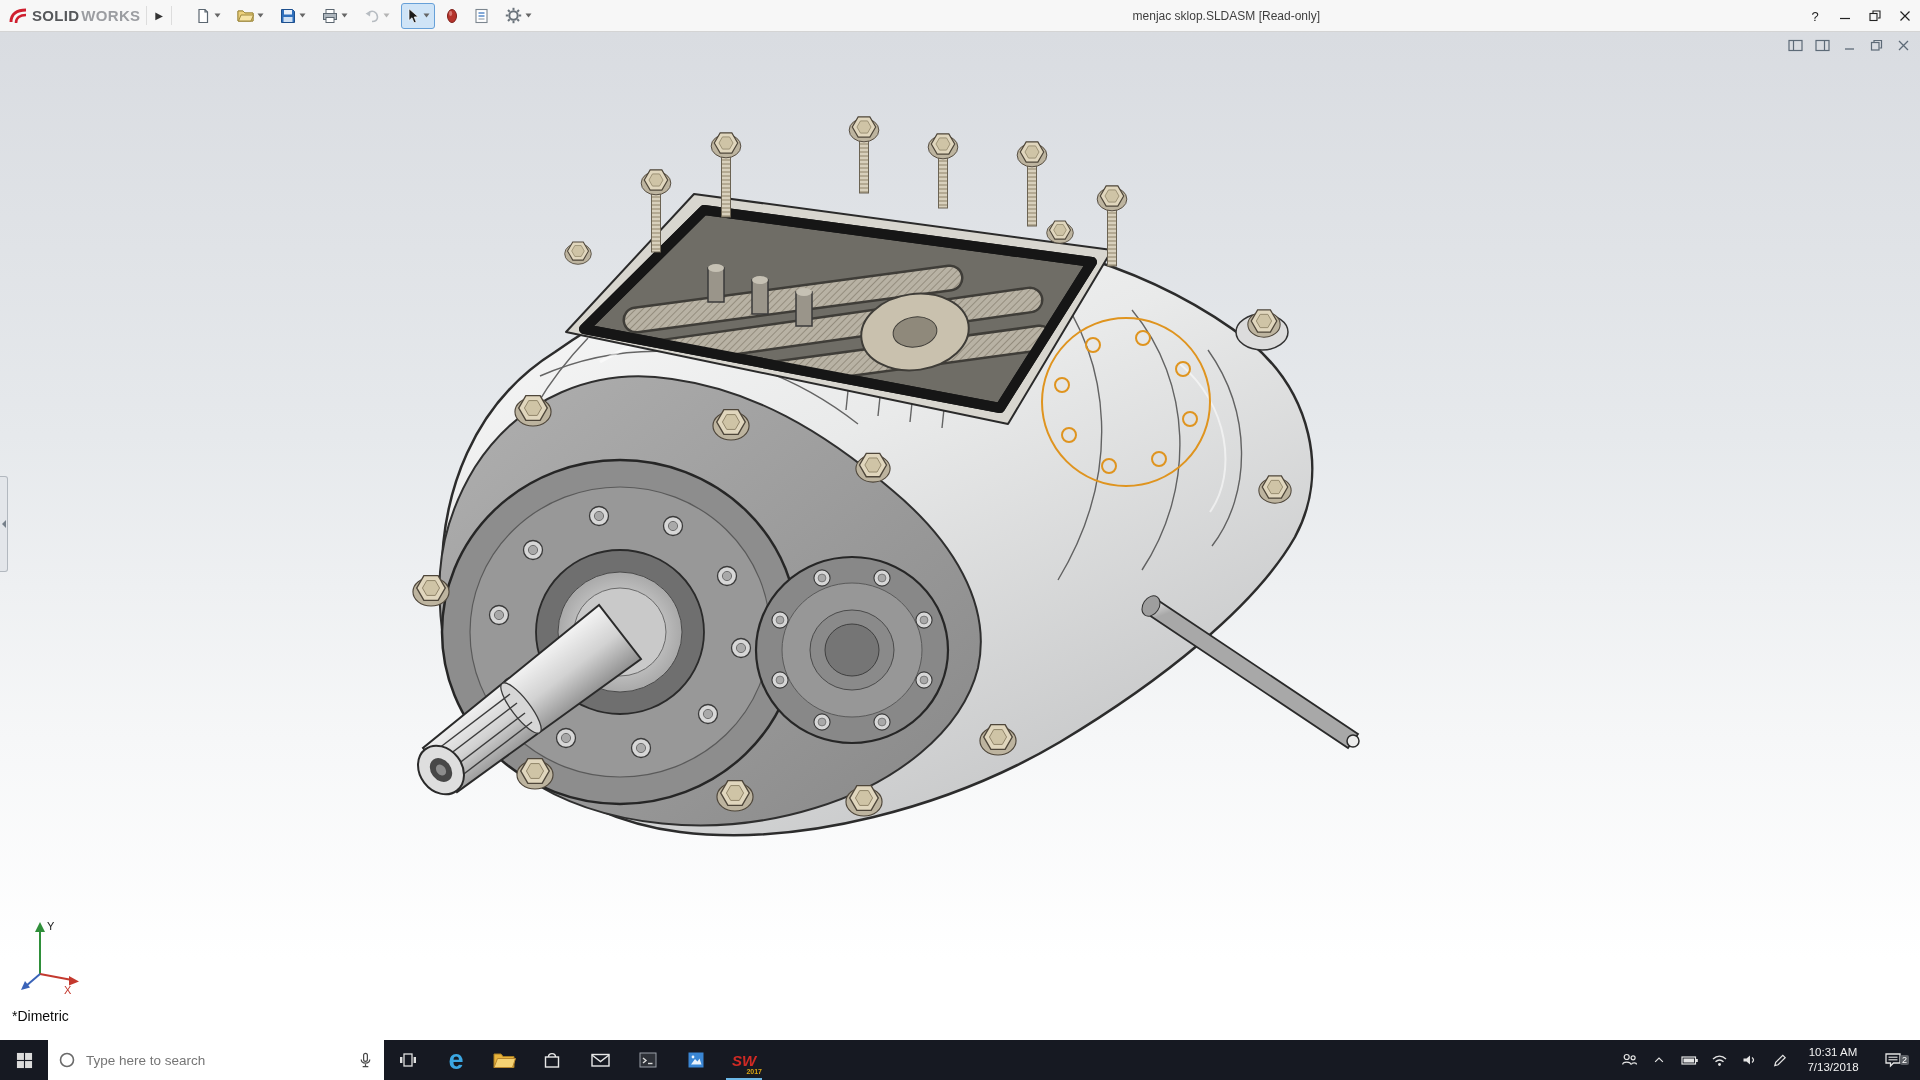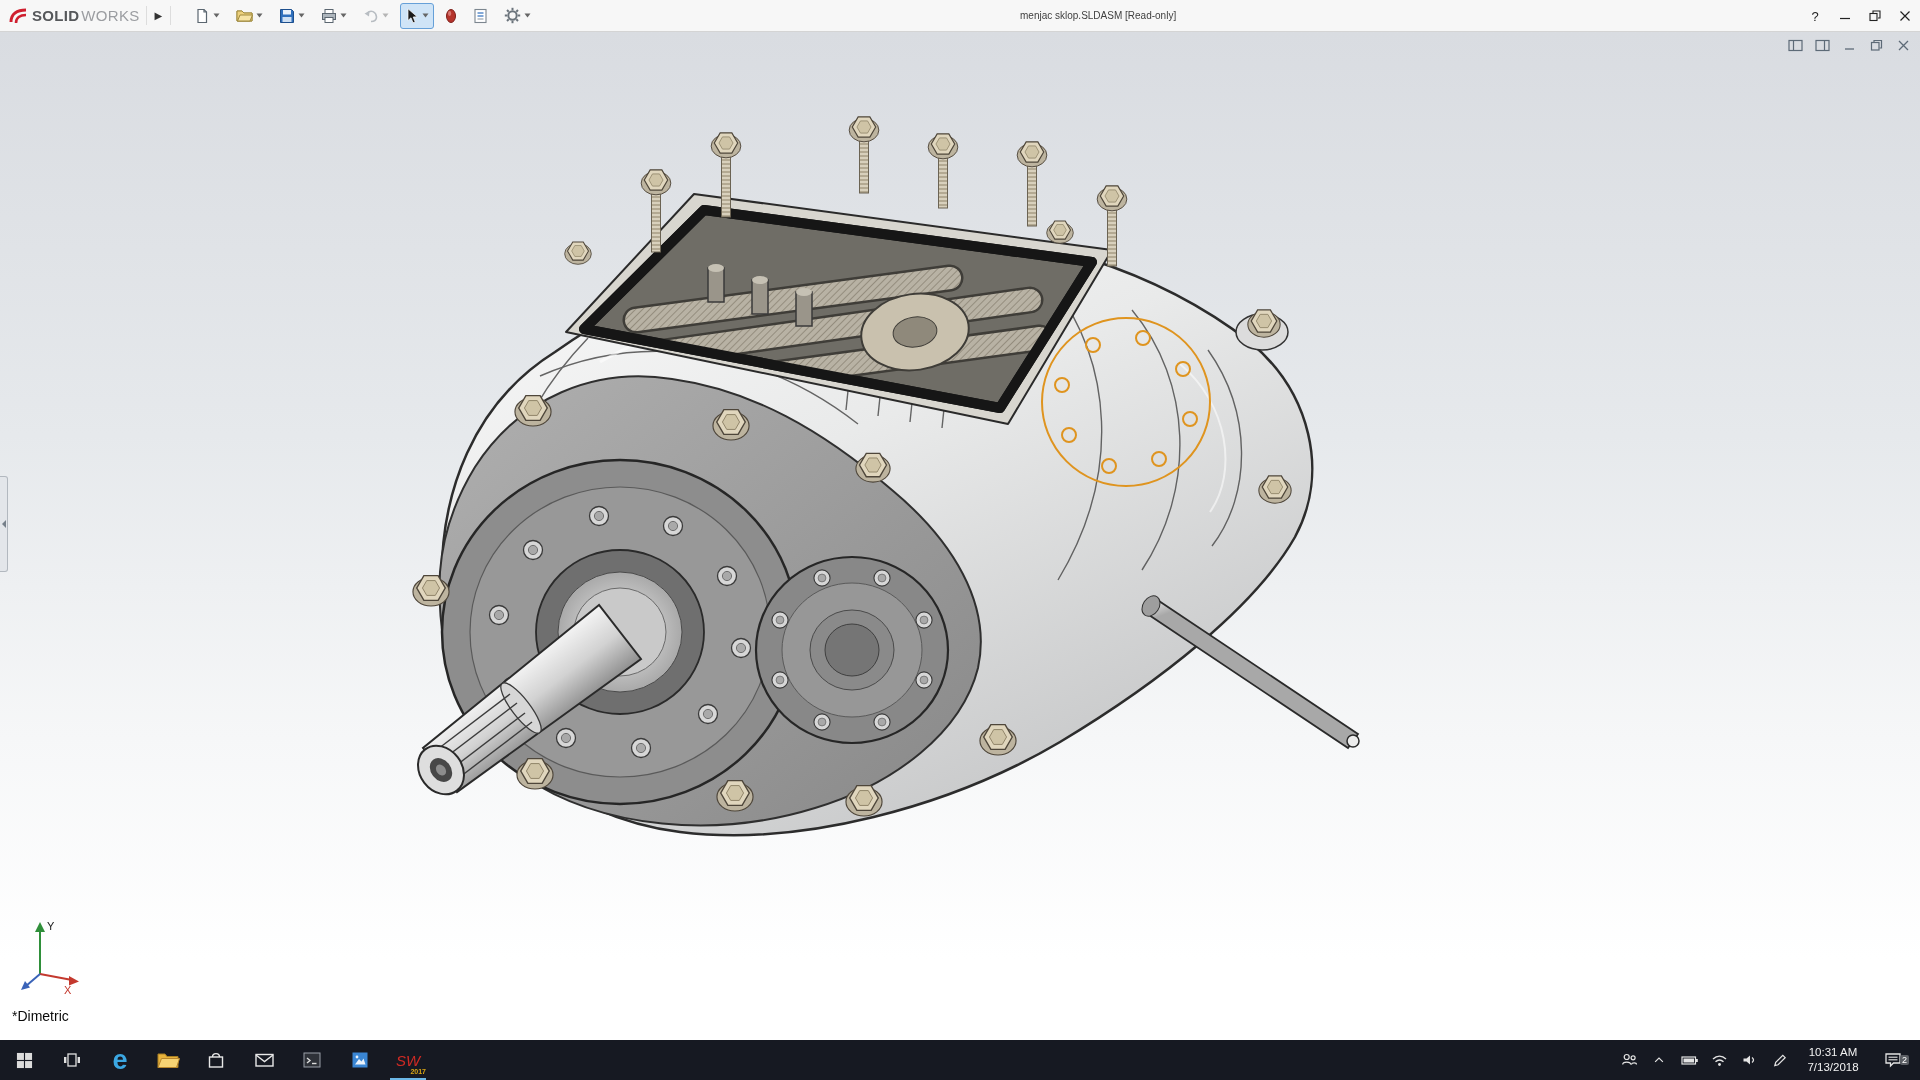--- a/index.html
+++ b/index.html
@@ -4,27 +4,27 @@
 <style>
   * { box-sizing:border-box; margin:0; padding:0; }
   html,body { width:1920px; height:1080px; overflow:hidden; }
   body { font-family:"Liberation Sans", sans-serif; user-select:none; cursor:default; background:#fff; }
   .screen { width:1920px; height:1080px; display:flex; flex-direction:column; }
 
   
   .titlebar { height:32px; background:#f7f7f7; border-bottom:1px solid #d4d4d4; display:flex; align-items:center; position:relative; flex:0 0 32px; }
   .logo { display:flex; align-items:center; gap:4px; padding:0 6px 0 8px; }
   .logo-solid { font-size:15px; font-weight:bold; color:#55575a; letter-spacing:.3px; }
-  .logo-works { font-size:15px; font-weight:400; color:#9b9da1; letter-spacing:.3px; margin-left:-2px; }
+  .logo-works { font-size:15px; font-weight:700; color:#9b9da1; letter-spacing:.3px; margin-left:-2px; }
   .menu-expand { font-size:10px; color:#333; padding:4px 8px; border-left:1px solid #ddd; border-right:1px solid #ddd; margin-right:18px; }
   .toolbar { display:flex; align-items:center; gap:6px; }
   .tbtn { height:26px; padding:0 4px; display:flex; align-items:center; gap:3px; border:1px solid transparent; border-radius:3px; }
   .tbtn.pressed { background:#cfe4f7; border-color:#66a0d8; }
   .tbtn.disabled { opacity:.45; }
-  .doc-title { position:absolute; left:1020px; width:300px; text-align:left; font-size:10px; color:#3f3f3f; white-space:nowrap; }
+  .doc-title { position:absolute; left:1020px; width:300px; text-align:right; font-size:12px; color:#3f3f3f; white-space:nowrap; }
   .win-controls { position:absolute; right:0; top:0; height:32px; display:flex; align-items:center; }
   .win-btn { width:30px; height:32px; display:flex; align-items:center; justify-content:center; font-size:13px; color:#222; }
 
   
   .viewport { position:relative; flex:1 1 auto; overflow:hidden;
     background:linear-gradient(180deg,#d9dce1 0%, #e6e9ec 40%, #f6f7f8 70%, #ffffff 92%); }
   .model-svg { position:absolute; inset:0; width:1920px; height:1008px; }
   .doc-controls { position:absolute; top:5px; right:8px; display:flex; gap:9px; }
   .doc-controls span { display:flex; align-items:center; justify-content:center; width:18px; height:16px; }
   .panel-tab { position:absolute; left:0; top:calc(50% - 60px); width:8px; height:96px; background:#e3e6ea; border:1px solid #b2b8bf; border-left:none; border-radius:0 3px 3px 0; display:flex; align-items:center; justify-content:center; }
@@ -32,21 +32,21 @@
   .triad { position:absolute; left:18px; bottom:42px; }
   .view-label { position:absolute; left:12px; bottom:16px; font-size:14px; color:#0a0a0a; }
 
   
   .taskbar { height:40px; flex:0 0 40px; background:#161922; display:flex; align-items:stretch; color:#e8e8e8; }
   .tb-btn { width:48px; display:flex; align-items:center; justify-content:center; position:relative; }
   .search-box { width:336px; background:#ffffff; display:flex; align-items:center; padding:0 10px; gap:10px; }
   .search-box input { border:none; outline:none; background:transparent; flex:1; font-size:13.5px; color:#5a5a5a; font-family:"Liberation Sans",sans-serif; }
   .edge-e { font-size:27px; font-weight:bold; color:#3ba7e3; line-height:1; }
   .sw-tile { position:relative; width:32px; height:32px; display:flex; align-items:center; justify-content:center; }
-  .sw-tile .sw { color:#d02a24; font-weight:400; font-size:15px; font-style:italic; }
+  .sw-tile .sw { color:#d02a24; font-weight:700; font-size:15px; font-style:italic; }
   .sw-tile .yr { position:absolute; right:-2px; bottom:1px; font-size:7px; color:#d9a514; font-weight:bold; }
   .active-bar { position:absolute; bottom:0; left:6px; right:6px; height:2px; background:#6cb8e8; }
   .tray { margin-left:auto; display:flex; align-items:center; }
   .tray-btn { width:30px; display:flex; align-items:center; justify-content:center; }
   .clock { width:78px; display:flex; flex-direction:column; align-items:center; justify-content:center; font-size:11.5px; line-height:1.3; color:#f2f2f2; }
   .action-center { width:42px; display:flex; align-items:center; justify-content:center; position:relative; }
   .ac-badge { position:absolute; right:5px; bottom:5px; background:#5a5d63; color:#fff; font-size:9px; line-height:10px; padding:0 2px; border-radius:2px; }
   .show-desktop { width:6px; border-left:1px solid #4a4e57; }
 </style>
 </head>
@@ -435,20 +435,32 @@
       <svg width="17" height="17" viewBox="0 0 18 18">
         <g fill="#dcdcdc">
             <rect x="1" y="1" width="7.4" height="7.4"></rect>
             <rect x="9.6" y="1" width="7.4" height="7.4"></rect>
             <rect x="1" y="9.6" width="7.4" height="7.4"></rect>
             <rect x="9.6" y="9.6" width="7.4" height="7.4"></rect>
           </g>
       </svg>
     </div>
 
+    <div class="search-box">
+      <svg width="18" height="18" viewBox="0 0 18 18">
+          <circle cx="9" cy="9" r="6.5" fill="none" stroke="#6a6a6a" stroke-width="1.6"></circle>
+        </svg>
+      <input type="text" placeholder="Type here to search" style="">
+      <svg width="17" height="17" viewBox="0 0 18 18">
+        <rect x="7" y="1.5" width="4" height="8.5" rx="2" fill="none" stroke="#4a4a4a" stroke-width="1.3"></rect>
+        <path d="M4.5 8 C4.5 13 13.5 13 13.5 8" fill="none" stroke="#4a4a4a" stroke-width="1.3"></path>
+        <line x1="9" y1="12.8" x2="9" y2="15" stroke="#4a4a4a" stroke-width="1.3"></line>
+        <line x1="6" y1="15.5" x2="12" y2="15.5" stroke="#4a4a4a" stroke-width="1.3"></line>
+      </svg>
+    </div>
 
     <div class="tb-btn">
       <svg width="20" height="20" viewBox="0 0 20 20">
         <rect x="6" y="4" width="8" height="12" fill="none" stroke="#e0e0e0" stroke-width="1.3"></rect>
         <rect x="2" y="7" width="2.4" height="6" fill="#e0e0e0"></rect>
           <rect x="15.6" y="7" width="2.4" height="6" fill="#e0e0e0"></rect>
       </svg>
     </div>
 
     <div class="tb-btn">

